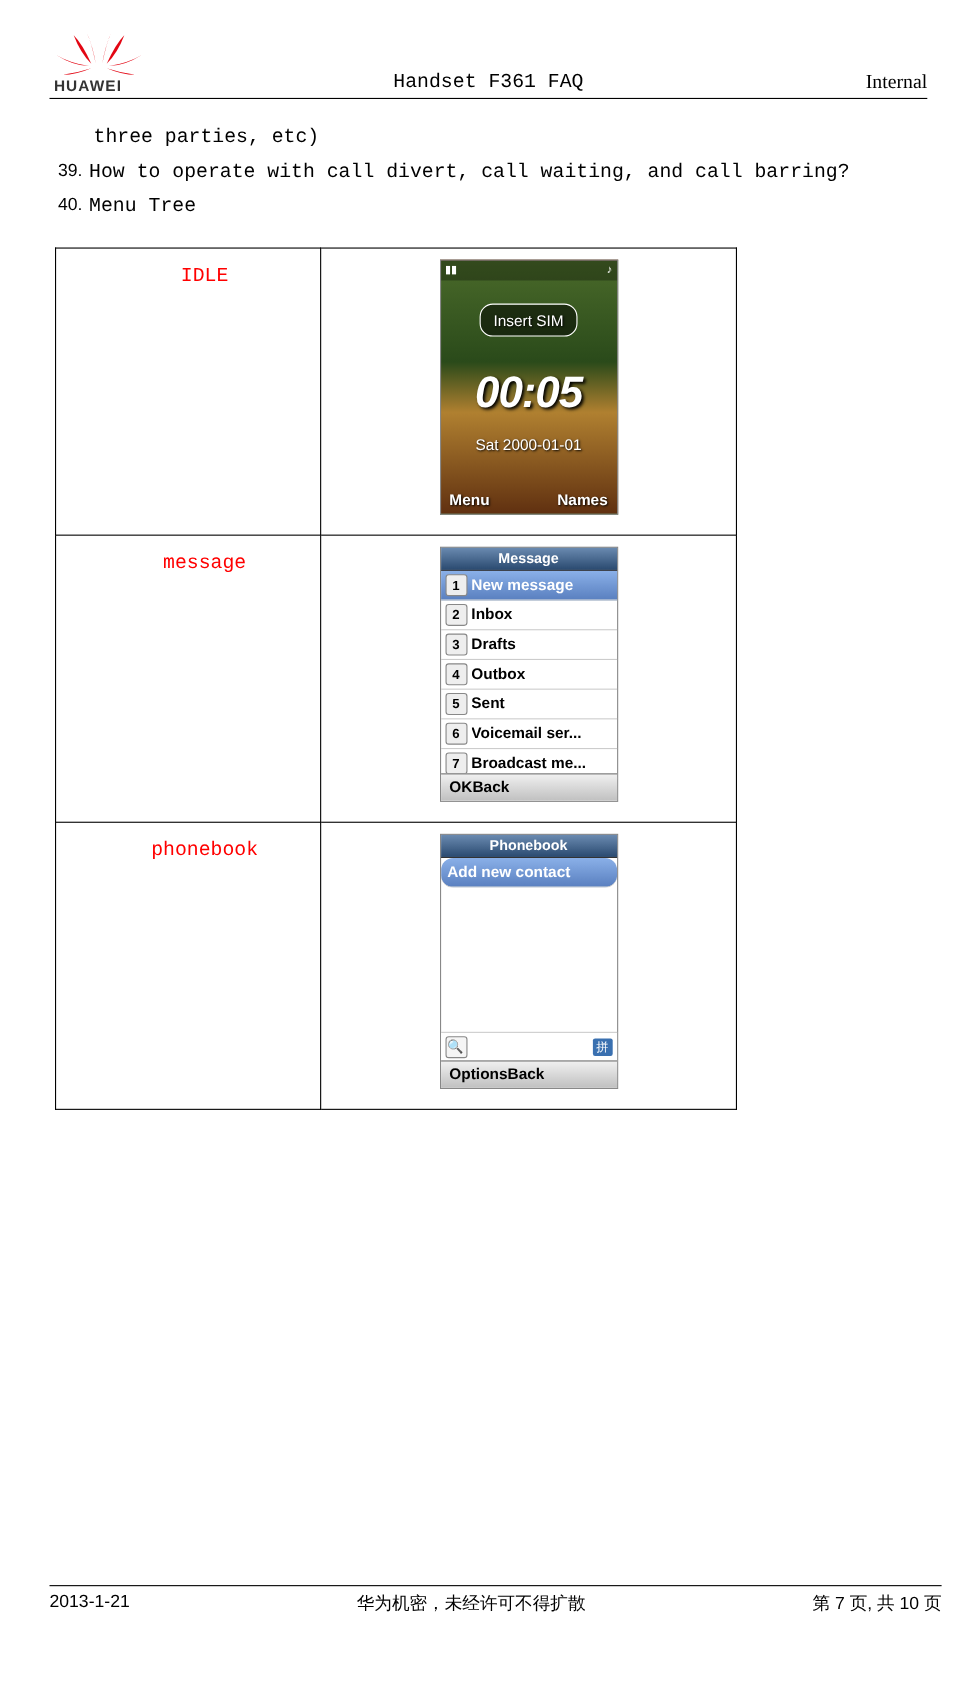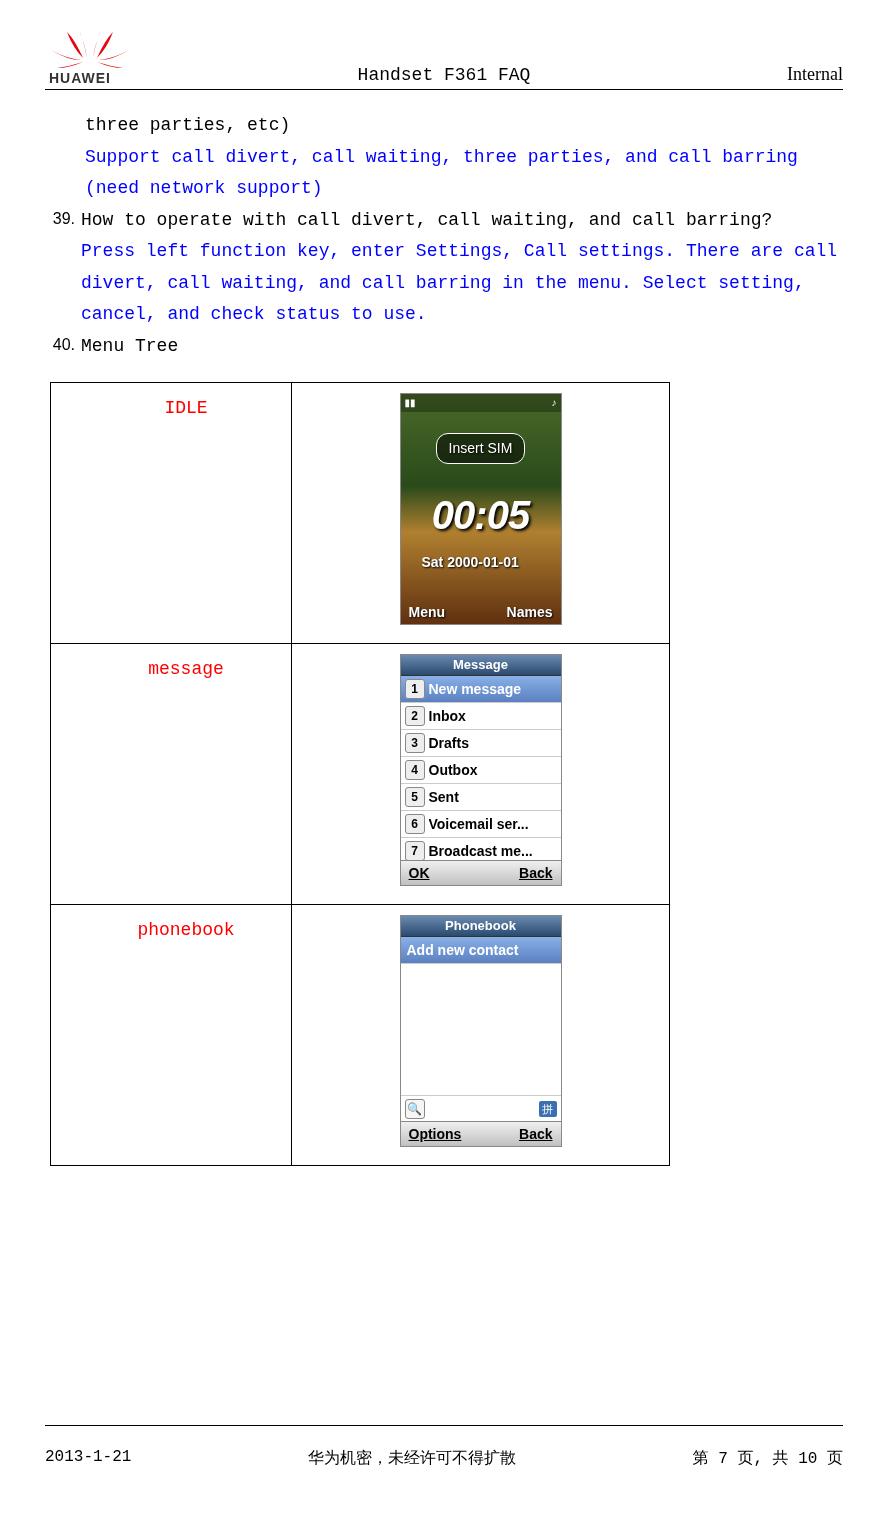--- a/index.html
+++ b/index.html
@@ -139,25 +139,24 @@
   .idle .time {
     text-align: center;
     font-size: 40px;
     font-weight: bold;
     font-style: italic;
     margin-top: 16px;
     text-shadow: 2px 2px 3px #000;
     letter-spacing: -1px;
   }
   .idle .date {
-    text-align: left;
+    text-align: center;
     font-size: 14px;
-    font-weight: bold;
+    font-weight: normal;
     text-shadow: 1px 1px 2px #000;
-    padding-left: 21px;
   }
   .softkeys {
     position: absolute;
     bottom: 0;
     left: 0;
     right: 0;
     height: 24px;
     display: flex;
     justify-content: space-between;
     align-items: center;
@@ -214,30 +213,29 @@
   }
   .list-screen .softkeys-list {
     position: absolute;
     bottom: 0;
     left: 0;
     right: 0;
     height: 24px;
     background: linear-gradient(#f0f0f0, #c0c0c0);
     border-top: 1px solid #888;
     display: flex;
-    justify-content: space-between;
     align-items: center;
     padding: 0 8px;
     font-size: 14px;
     font-weight: bold;
     color: #000;
-    text-decoration: underline;
   }
   .phonebook .row.sel {
     color: #fff;
+    border-radius: 11px;
   }
   .phonebook .search-bar {
     position: absolute;
     bottom: 24px;
     left: 0;
     right: 0;
     height: 26px;
     background: #fff;
     border-top: 1px solid #ccc;
     display: flex;
@@ -263,26 +261,26 @@
     color: #fff;
     font-size: 11px;
     text-align: center;
     line-height: 16px;
     border-radius: 2px;
   }
   .footer {
     position: absolute;
     bottom: 60px;
     left: 45px;
-    right: 45px;
+    right: 32px;
     border-top: 1px solid #000;
     display: flex;
     justify-content: space-between;
-    padding-top: 22px;
-    font-family: Liberation Mono, monospace;
+    padding-top: 6px;
+    font-family: Liberation Sans, sans-serif;
     font-size: 16px;
   }
 </style>
 </head>
 <body>
 
 <div class="page">
 
   <div class="header">
     <div class="logo">
@@ -299,27 +297,25 @@
         </g>
         <text x="4" y="53" font-family="Arial" font-size="14" font-weight="bold" fill="#333" letter-spacing="1">HUAWEI</text>
       </svg>
     </div>
     <div class="header-center">Handset F361  FAQ</div>
     <div class="header-right">Internal</div>
   </div>
 
   <div class="content">
     <div class="body-text">three parties, etc)</div>
-    <div class="body-text blue">Support call divert, call waiting, three parties, and call barring (need network support)</div>
 
     <div class="list-item">
       <div class="list-num">39.</div>
       <div class="list-body">
         <div>How to operate with call divert, call waiting, and call barring?</div>
-        <div class="blue">Press left function key, enter Settings, Call settings. There are call divert, call waiting, and call barring in the menu. Select setting, cancel, and check status to use.</div>
       </div>
     </div>
 
     <div class="list-item">
       <div class="list-num">40.</div>
       <div class="list-body">
         <div>Menu Tree</div>
       </div>
     </div>
 

